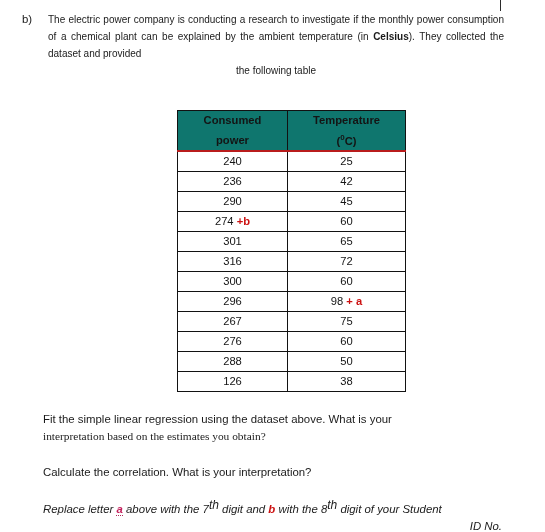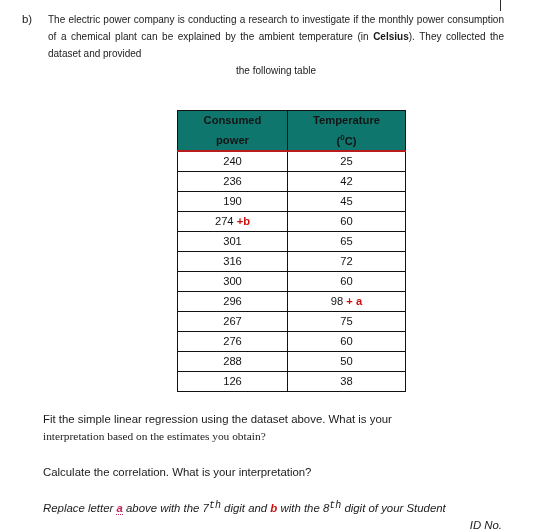--- a/index.html
+++ b/index.html
@@ -128,23 +128,22 @@
     font-weight: bold;
     font-style: italic;
     border-bottom: 1px dotted #b02a5b;
   }
   .var-b {
     color: #cc1111;
     font-weight: bold;
     font-style: italic;
   }
   .ord {
-    font-size: 10px;
+    font-size: 12px;
     vertical-align: 4px;
-    font-family: Liberation Mono, monospace;
   }
 </style>
 </head>
 <body>
 
 <div class="scan-tick"></div>
 
 <div class="question-block">
   <div class="q-label">b)</div>
   <div class="q-text"><span>The electric power company is conducting a research to investigate if the monthly power consumption of a chemical plant can be explained by the ambient temperature (in </span><b class="inline-bold">Celsius</b><span>). They collected the dataset and provided</span><span class="last-line">the following table</span></div>
@@ -168,21 +167,21 @@
   <tbody id="table-body">
       <tr>
         <td><span>240</span></td>
         <td><span>25</span></td>
       </tr>
       <tr>
         <td><span>236</span></td>
         <td><span>42</span></td>
       </tr>
       <tr>
-        <td><span>190</span></td>
+        <td><span>290</span></td>
         <td><span>45</span></td>
       </tr>
       <tr>
         <td><span>274</span> <span class="var-red">+b</span></td>
         <td><span>60</span></td>
       </tr>
       <tr>
         <td><span>301</span></td>
         <td><span>65</span></td>
       </tr>

